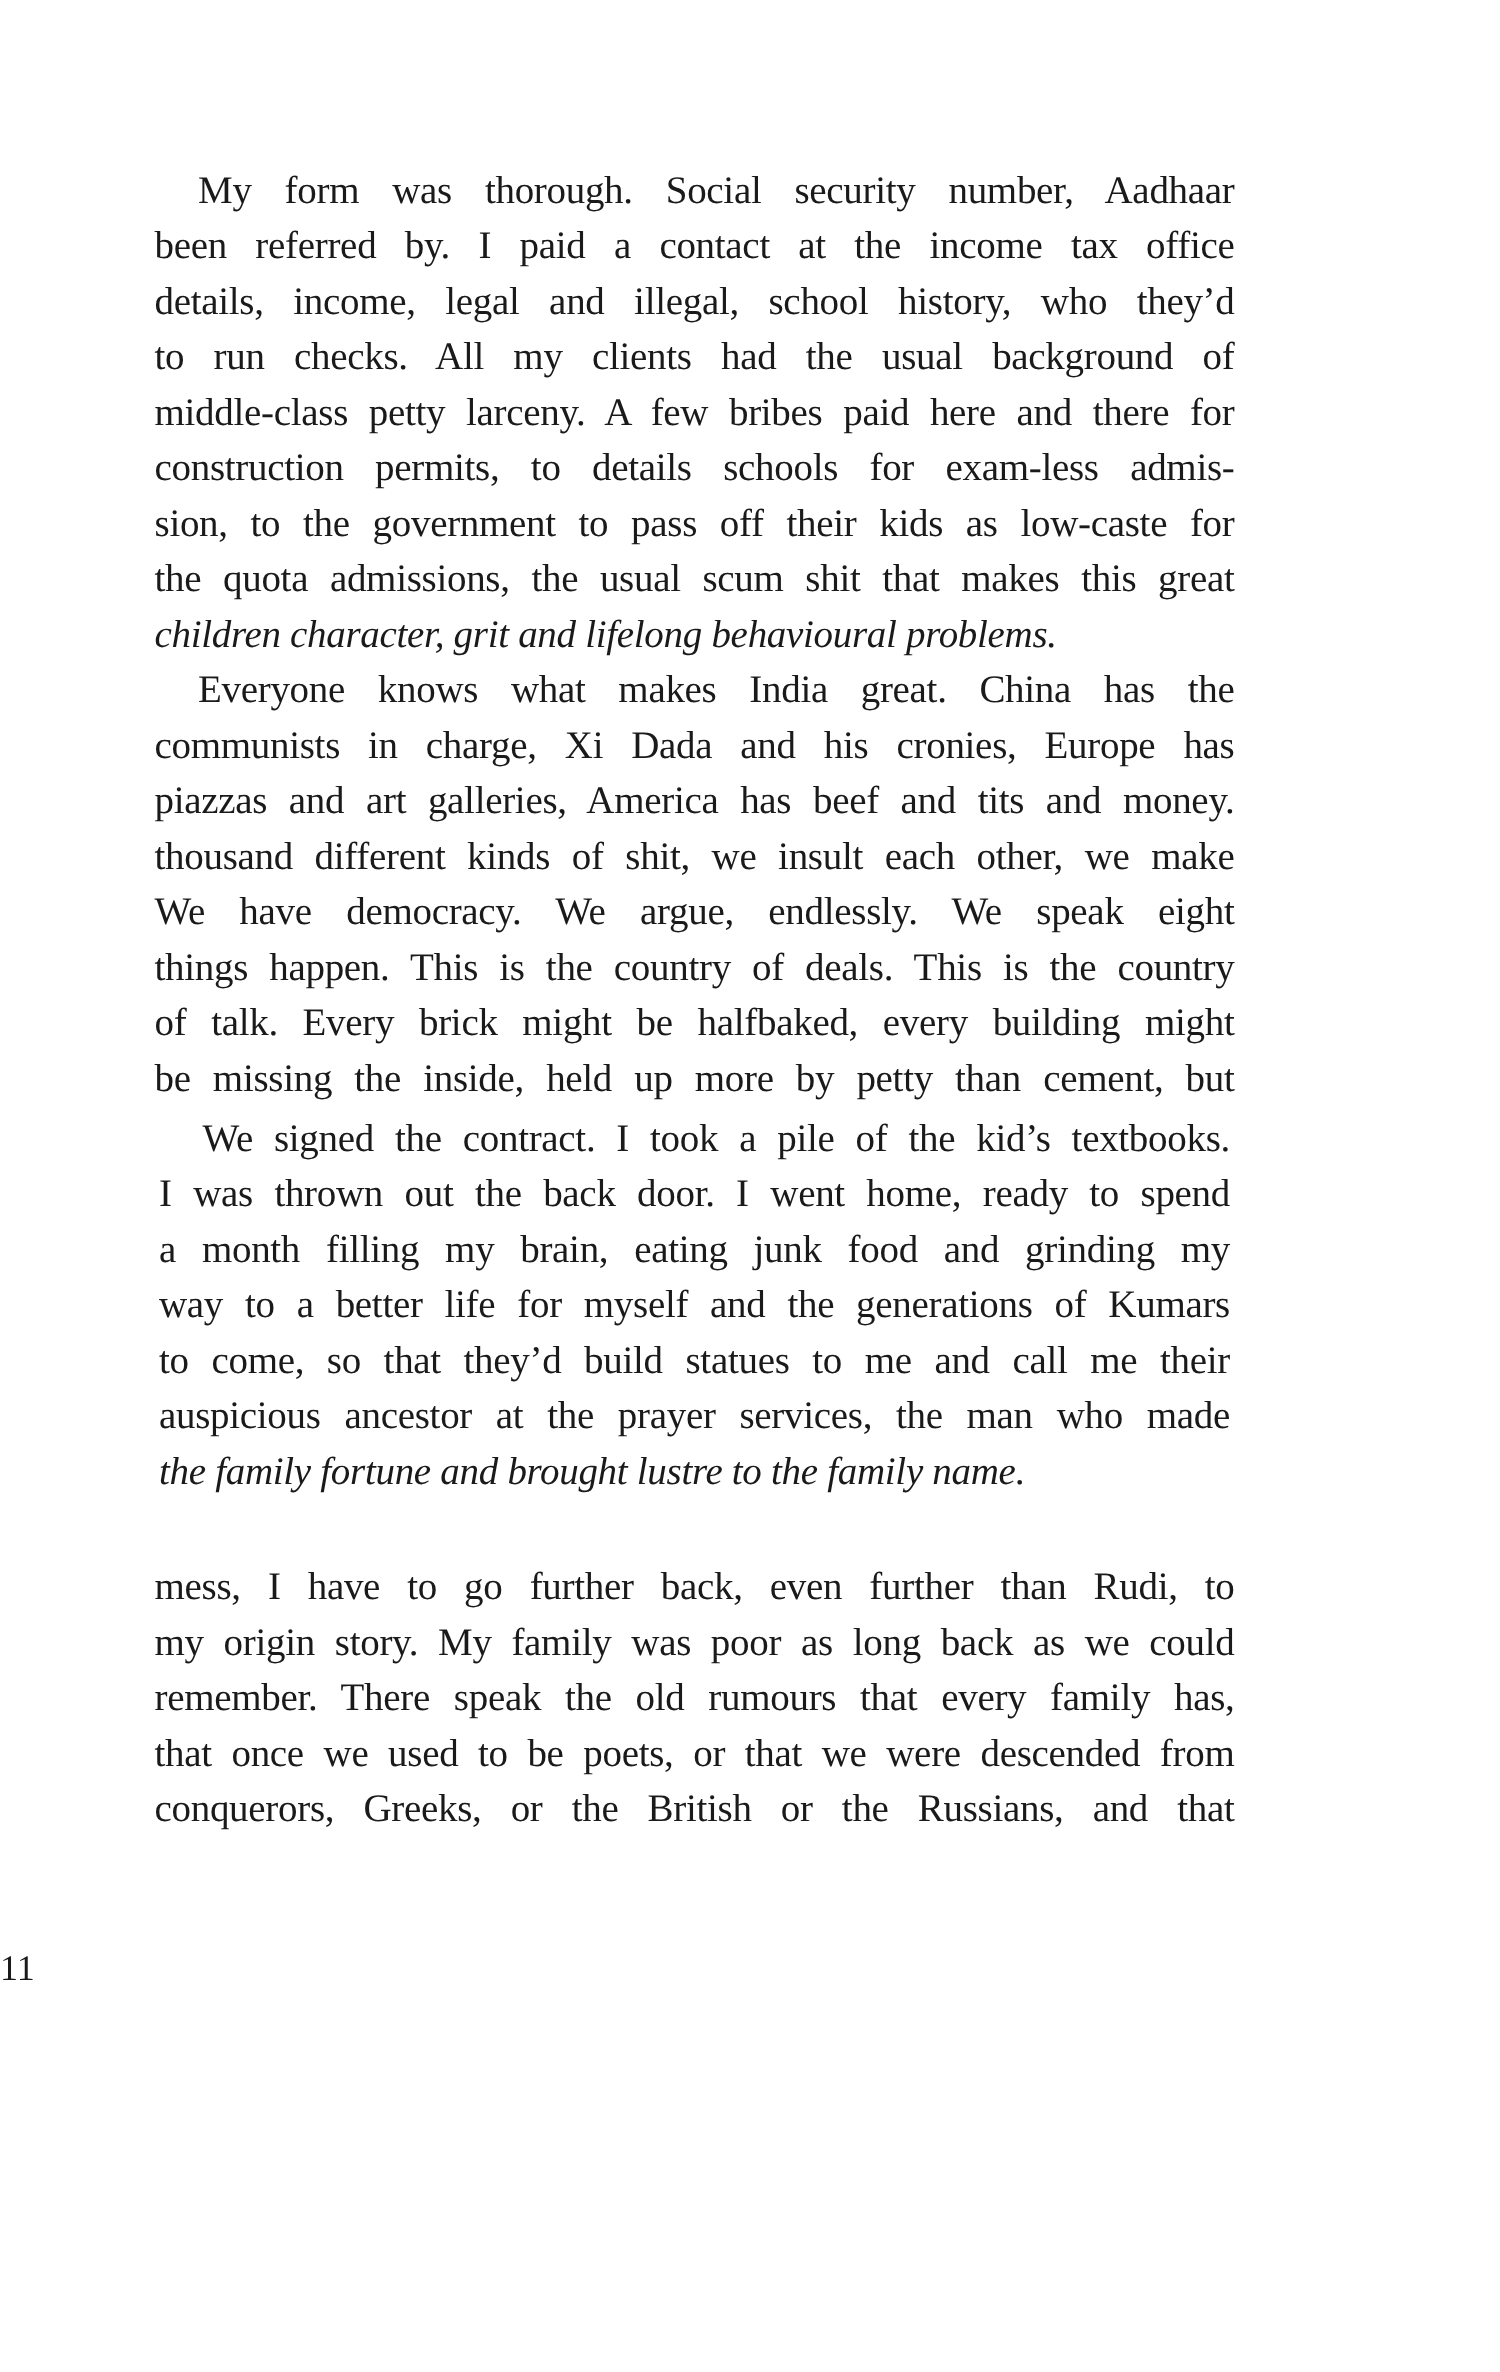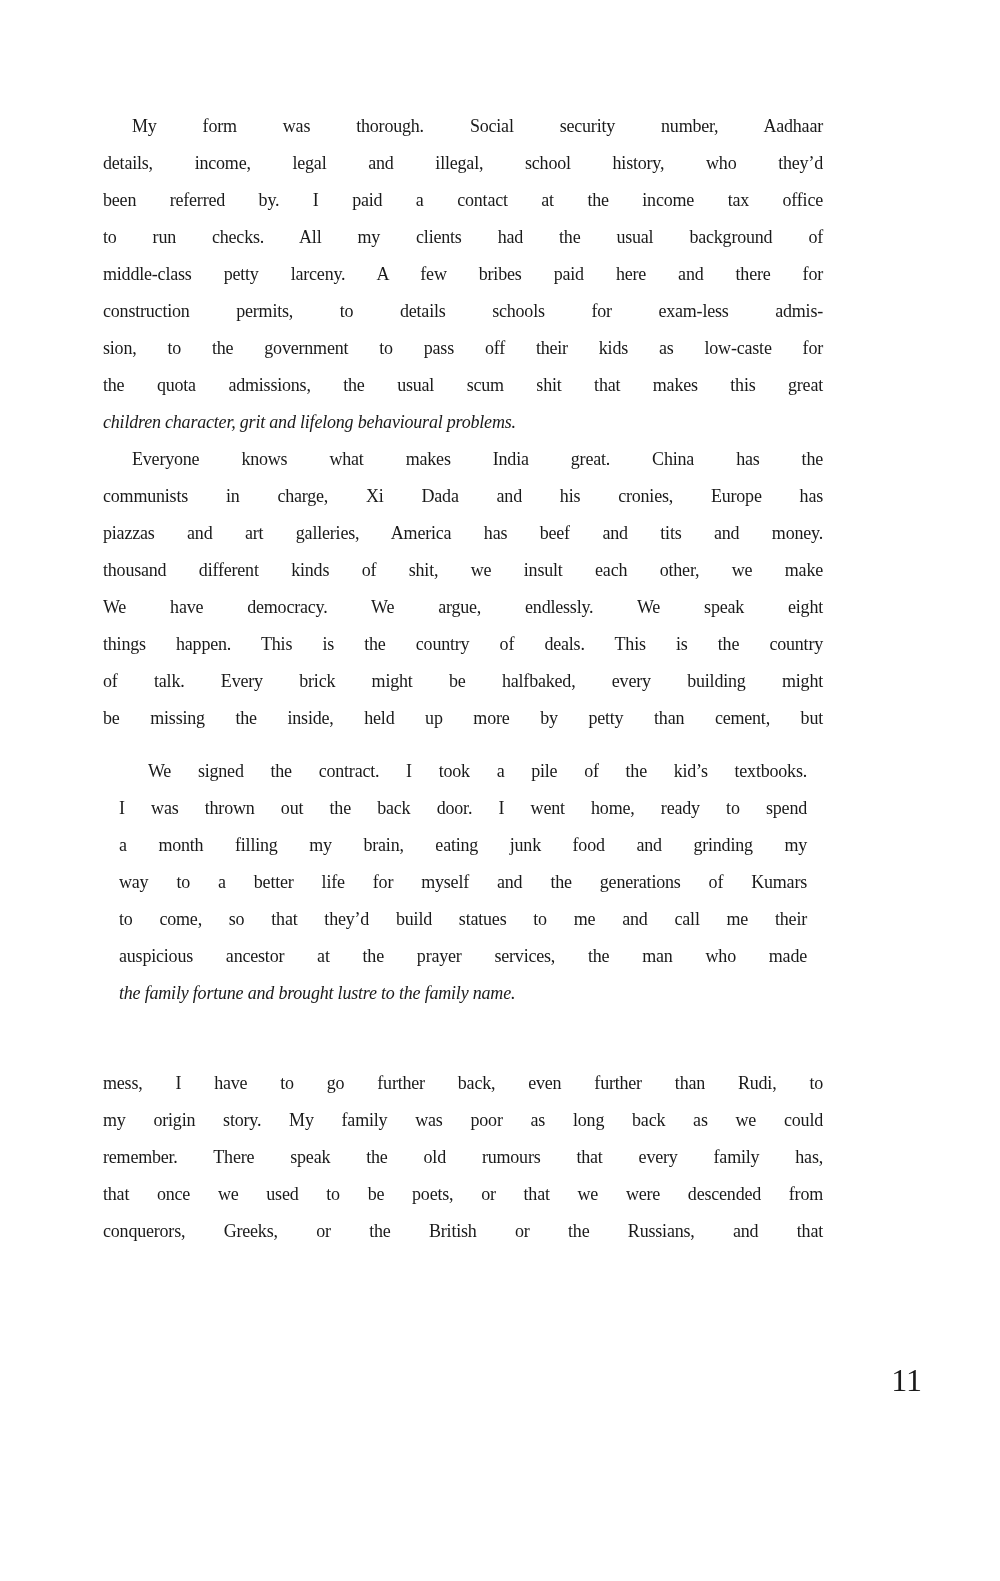--- a/index.html
+++ b/index.html
@@ -18,75 +18,75 @@
     .page-body {
       position: absolute;
       left: 103px;
       top: 108px;
       width: 720px;
     }
     .line {
       display: block;
       height: 37px;
       line-height: 37px;
-      font-size: 18px;
+      font-size: 26px;
       white-space: nowrap;
       text-align: justify;
       text-align-last: justify;
       letter-spacing: -0.2px;
     }
     .line.last {
       text-align-last: left;
       font-style: italic;
     }
     .line.indent {
       padding-left: 29px;
     }
     .section-gap {
       height: 37px;
     }
     .page-number {
       position: absolute;
-      top: 1364px;
+      top: 1297px;
       left: 0;
       width: 922px;
-      text-align: right;
-      font-size: 32px;
+      text-align: left;
+      font-size: 24px;
       line-height: 32px;
     }
   </style>
 </head>
 <body>
 
 <main class="page-body">
 
   <p style="margin:0">
     <span class="line indent">My form was thorough. Social security number, Aadhaar</span>
+    <span class="line">been referred by. I paid a contact at the income tax office</span>
     <span class="line">details, income, legal and illegal, school history, who they’d</span>
-    <span class="line">been referred by. I paid a contact at the income tax office</span>
     <span class="line">to run checks. All my clients had the usual background of</span>
     <span class="line">middle-class petty larceny. A few bribes paid here and there for</span>
     <span class="line">construction permits, to details schools for exam-less admis-</span>
     <span class="line">sion, to the government to pass off their kids as low-caste for</span>
     <span class="line">the quota admissions, the usual scum shit that makes this great</span>
     <span class="line last">children character, grit and lifelong behavioural problems.</span>
   </p>
 
   <p style="margin:0">
     <span class="line indent">Everyone knows what makes India great. China has the</span>
     <span class="line">communists in charge, Xi Dada and his cronies, Europe has</span>
     <span class="line">piazzas and art galleries, America has beef and tits and money.</span>
     <span class="line">thousand different kinds of shit, we insult each other, we make</span>
     <span class="line">We have democracy. We argue, endlessly. We speak eight</span>
     <span class="line">things happen. This is the country of deals. This is the country</span>
     <span class="line">of talk. Every brick might be halfbaked, every building might</span>
     <span class="line">be missing the inside, held up more by petty than cement, but</span>
   </p>
 
-  <p style="margin:16px">
+  <p style="margin:3px">
     <span class="line indent">We signed the contract. I took a pile of the kid’s textbooks.</span>
     <span class="line">I was thrown out the back door. I went home, ready to spend</span>
     <span class="line">a month filling my brain, eating junk food and grinding my</span>
     <span class="line">way to a better life for myself and the generations of Kumars</span>
     <span class="line">to come, so that they’d build statues to me and call me their</span>
     <span class="line">auspicious ancestor at the prayer services, the man who made</span>
     <span class="line last">the family fortune and brought lustre to the family name.</span>
   </p>
 
   <div class="section-gap"></div>

